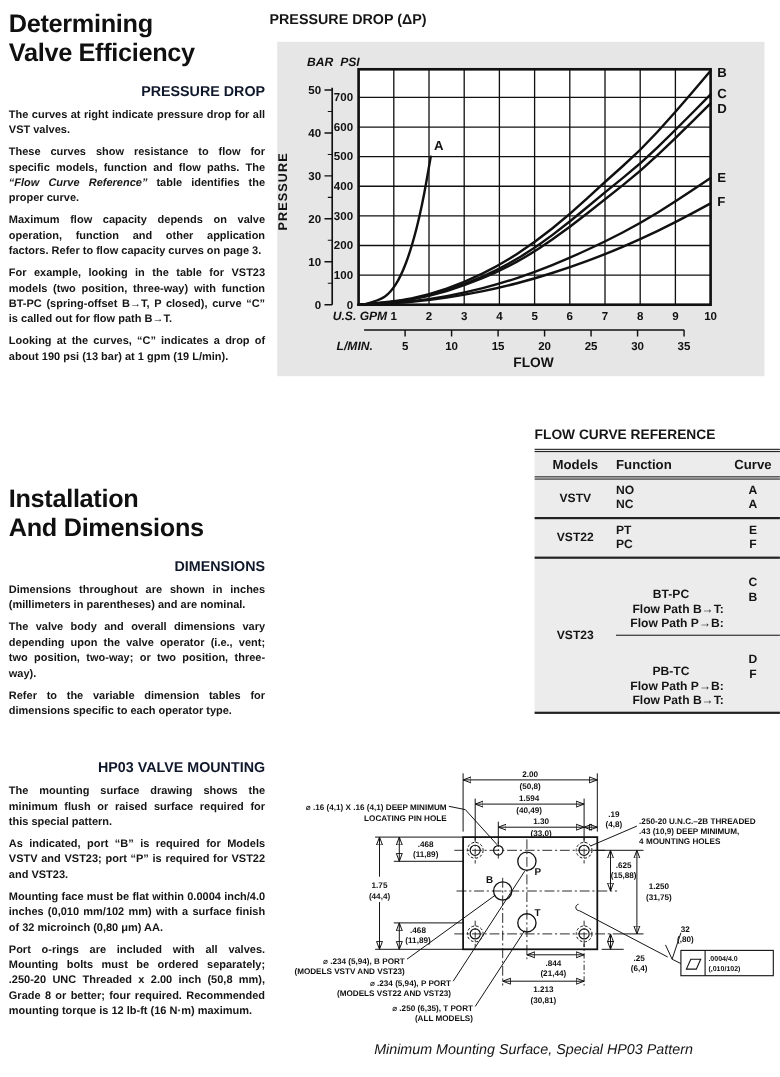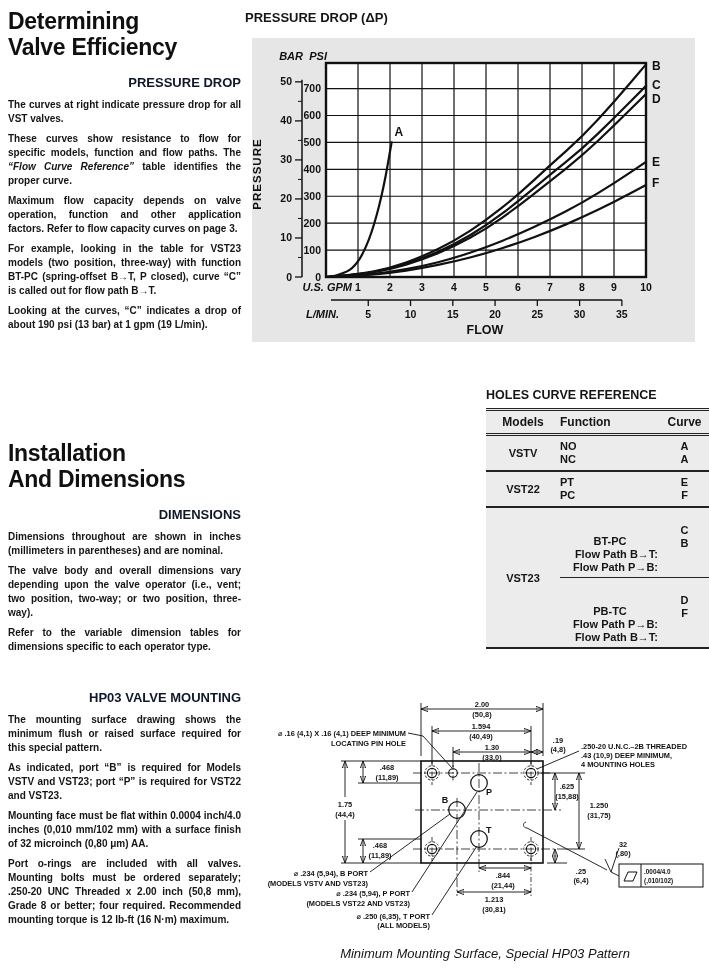--- a/index.html
+++ b/index.html
@@ -181,21 +181,21 @@
       <text x="404" y="55.342138364779885" class="c-lbl">C</text>
       <path d="M78,243 Q110,240.84654088050314 126,238.15471698113208 Q142,235.462893081761 158,230.61761006289308 Q174,225.77232704402516 190,219.17735849056604 Q206,212.5823899371069 222,203.83396226415095 Q238,195.08553459119497 254,183.77987421383648 Q270,172.474213836478 286,159.82264150943396 Q302,147.17106918238994 318,134.51949685534592 Q334,121.86792452830188 350,106.79371069182389 Q366,91.71949685534591 382,75.8377358490566 L398,59.95597484276729" fill="none" stroke="#111111" stroke-width="2.2" stroke-linecap="round"></path>
       <text x="404" y="68.80125786163524" class="c-lbl">D</text>
       <path d="M78,243 Q110,241.65408805031447 126,239.9044025157233 Q142,238.15471698113208 158,235.19371069182392 Q174,232.23270440251574 190,228.19496855345915 Q206,224.15723270440253 222,218.77358490566039 Q238,213.38993710691824 254,206.92955974842766 Q270,200.46918238993712 286,193.06666666666666 Q302,185.66415094339624 318,177.3194968553459 Q334,168.9748427672956 350,159.14968553459119 Q366,149.3245283018868 382,138.5572327044025 L398,127.78993710691825" fill="none" stroke="#111111" stroke-width="2.2" stroke-linecap="round"></path>
       <text x="404" y="131.78993710691825" class="c-lbl">E</text>
       <path d="M78,243 Q110,241.92327044025157 126,240.4427672955975 Q142,238.96226415094338 158,236.53962264150942 Q174,234.11698113207547 190,230.88679245283018 Q206,227.6566037735849 222,223.48427672955972 Q238,219.3119496855346 254,214.19748427672954 Q270,209.08301886792452 286,203.16100628930818 Q302,197.23899371069183 318,190.3748427672956 Q334,183.51069182389938 350,175.83899371069182 Q366,168.16729559748427 382,159.55345911949684 L398,150.93962264150943" fill="none" stroke="#111111" stroke-width="2.2" stroke-linecap="round"></path>
       <text x="404" y="153.3245283018868" class="c-lbl">F</text>
     </svg>
 
   <div class="ftable">
-    <div class="ft-title">HOLES CURVE REFERENCE</div>
+    <div class="ft-title">FLOW CURVE REFERENCE</div>
     <div class="ft-box">
       <div class="ft-header">
         <div class="ft-c1">Models</div>
         <div class="ft-c2">Function</div>
         <div class="ft-c3">Curve</div>
       </div>
       <div class="ft-row">
         <div class="ft-c1">VSTV</div>
         <div class="ft-c2 ft-pair">
           <div>NO</div>

